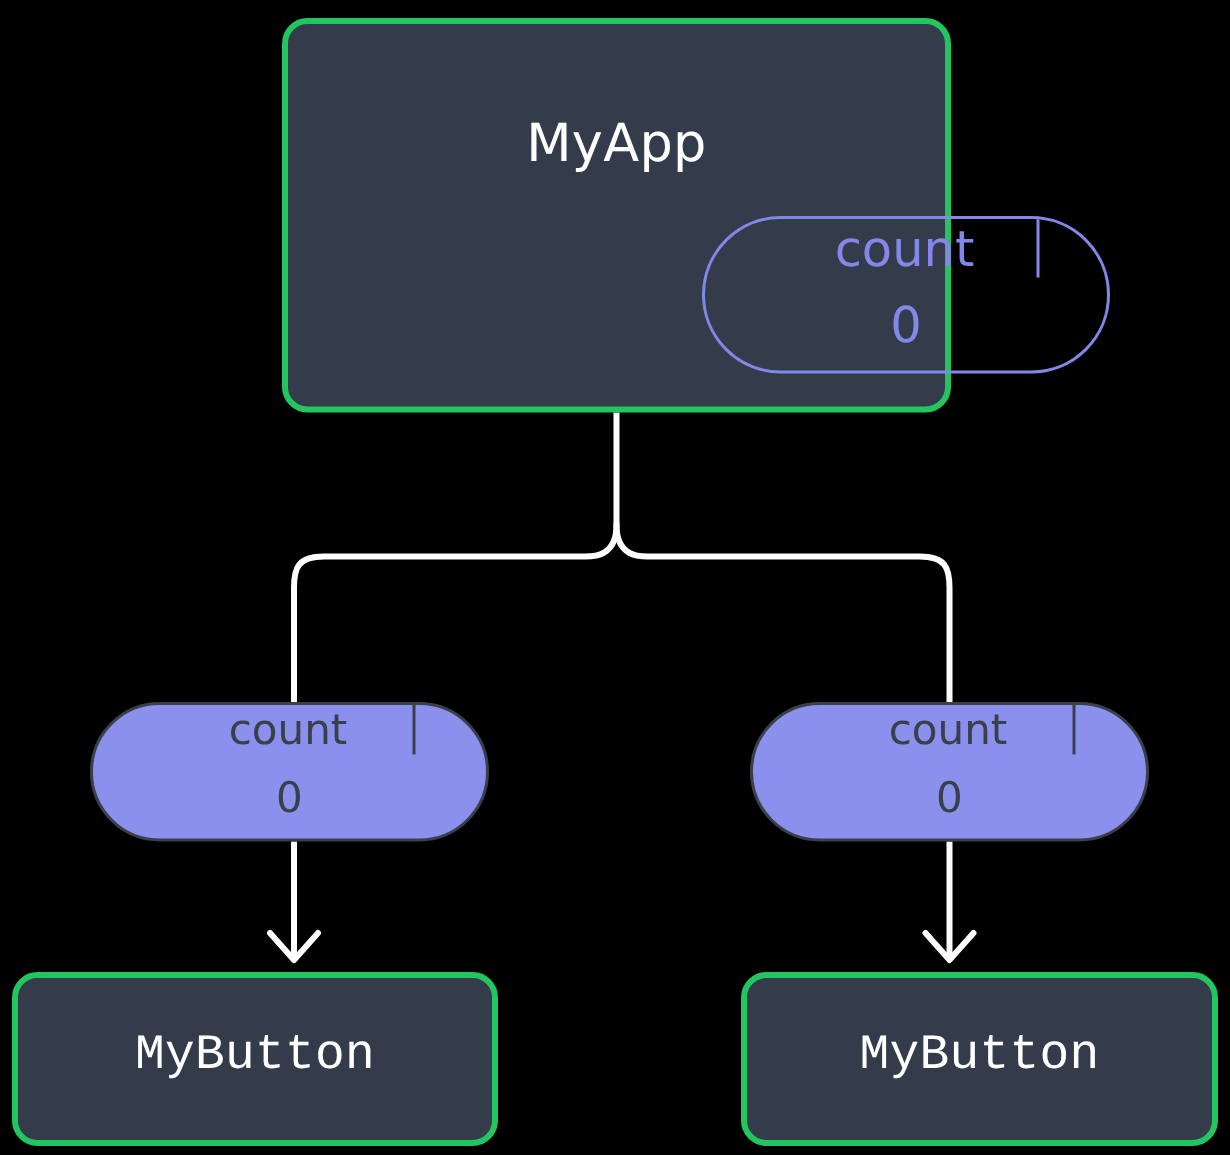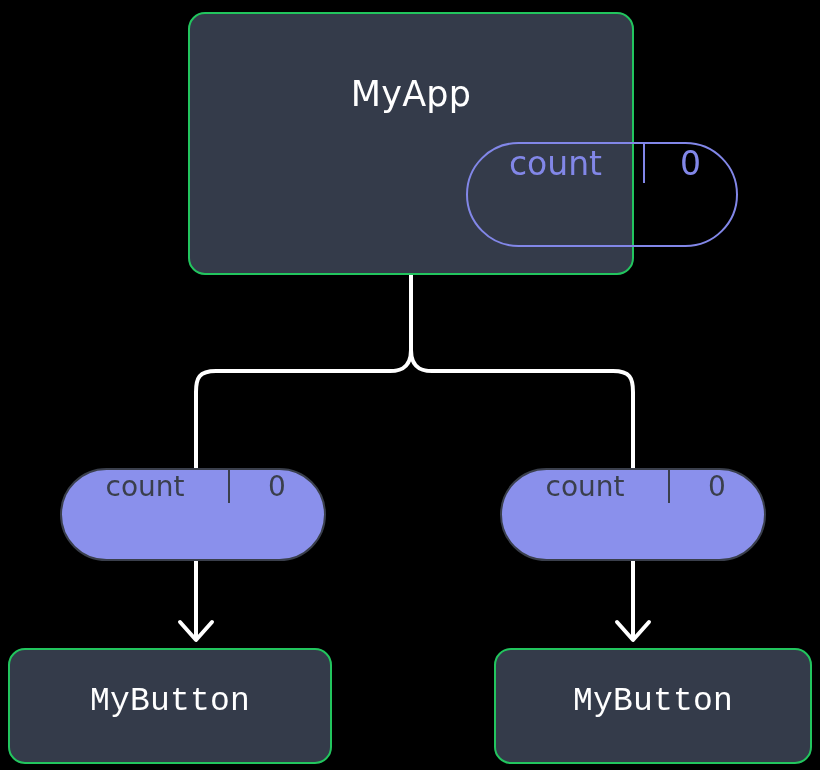--- a/index.html
+++ b/index.html
@@ -29,21 +29,21 @@
     width: 820px;
     height: 770px;
     pointer-events: none;
   }
 
   
   .node-box {
     position: absolute;
     box-sizing: border-box;
     background: #343b4a;
-    border: 2px solid #22c55e;
+    border: 4px solid #22c55e;
     border-radius: 17px;
   }
   .node-title {
     position: absolute;
     left: 0;
     right: 0;
     text-align: center;
     color: #ffffff;
     font-weight: 400;
     letter-spacing: 0.2px;
@@ -71,23 +71,24 @@
   .button-box .node-title {
     top: 33px;
     font-size: 33px;
   }
 
   
   .pill {
     position: absolute;
     box-sizing: border-box;
     display: flex;
-    align-items: flex-start;
+    align-items: center;
     border-radius: 999px;
     overflow: hidden;
+    flex-direction: column;
   }
   .pill-key, .pill-val {
     display: flex;
     align-items: center;
     justify-content: center;
     white-space: nowrap;
     box-sizing: border-box;
   }
 
   

